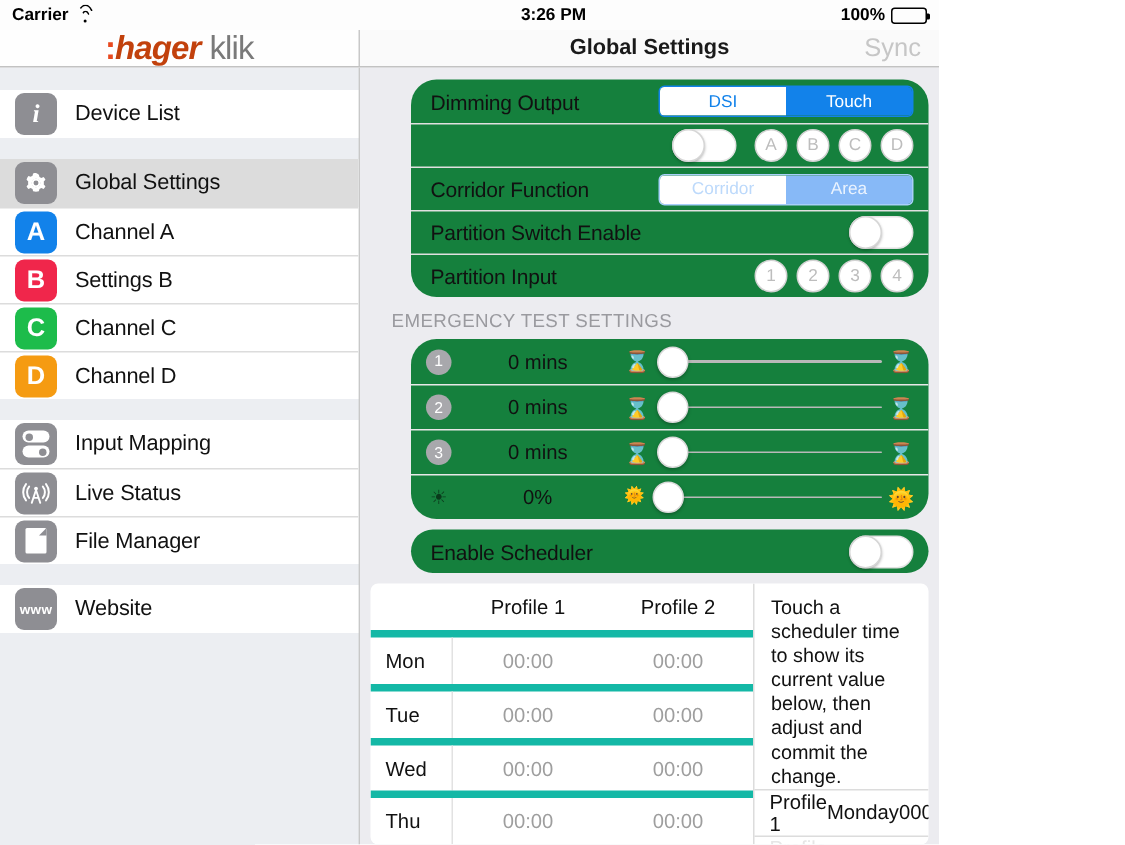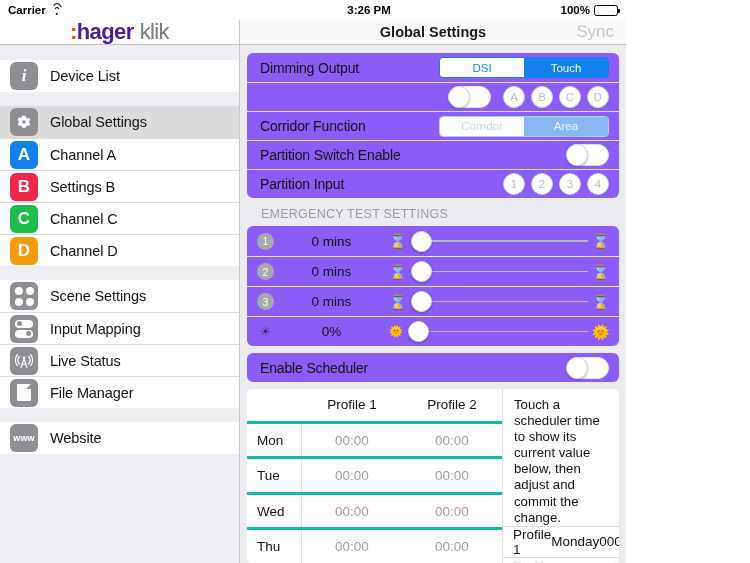--- a/index.html
+++ b/index.html
@@ -42,21 +42,21 @@
     position: relative;
   }
   .brand {
     width: 240px; flex: 0 0 240px; height: 100%;
     display: flex; align-items: center; justify-content: center;
     background: #fefefe;
     border-right: 1px solid #c8c8c8;
     font-size: 22px; letter-spacing: -0.6px;
   }
   .brand .colon { color: #e8491f; font-weight: bold; }
-  .brand .hager { color: #4c1d95; font-weight: bold; }
+  .brand .hager { color: #c2410c; font-weight: bold; font-style: italic; }
   .brand .klik { color: #7a7a7a; font-weight: normal; margin-left: 6px; }
   .nav-title {
     position: absolute; left: 240px; right: 0;
     text-align: center; font-size: 14.5px; font-weight: bold; color: #1a1a1a;
   }
   .nav-sync {
     position: absolute; right: 12px; font-size: 17px; color: #c6c6c6;
   }
 
   
@@ -121,22 +121,22 @@
   .ic-person .body { position:absolute; left:50%; bottom:0; transform:translateX(-50%); width:15px; height:9px; border-radius: 7.5px 7.5px 0 0; background:#fff; }
 
   
   .main {
     flex: 1 1 auto; background: #ececf0;
     padding: 8px 7px 0 7px;
     display: flex; flex-direction: column;
     overflow: hidden; min-width: 0;
   }
   .card {
-    background: #8b5cf6; border-radius: 6px;
-    overflow: hidden; flex: 0 0 auto;
+    background: #15803d; border-radius: 17px;
+    overflow: hidden; flex: 0 0 auto; margin-left: 27px;
   }
   .row {
     height: 29px; display: flex; align-items: center;
     padding: 0 10px 0 13px;
     border-top: 1px solid #e0e0e0;
     position: relative;
   }
   .card .row:first-child { border-top: none; }
   .row .rlabel { font-size: 14px; color: #111; letter-spacing: -0.15px; }
   .row .rspacer { flex: 1 1 auto; }
@@ -199,21 +199,21 @@
     width: 21px; height: 21px; border-radius: 50%;
     background: #fff; border: 1px solid #dadada;
     box-shadow: 0 1px 2.5px rgba(0,0,0,0.3);
   }
 
   
   .sched-gap { height: 7px; flex: 0 0 7px; }
   .sched-split { display: flex; gap: 0; flex: 1 1 auto; min-height: 0; margin-top: 7px; }
   .sched-card { background: #fff; border-radius: 5px; display: flex; overflow: hidden; flex: 1 1 auto; min-height: 0; }
   .tbl { width: 256px; flex: 0 0 256px; border-right: 1px solid #dcdcdc; display: flex; flex-direction: column; }
-  .tbl-row { display: flex; height: 41px; align-items: center; border-top: 3px solid #14b8a6; }
+  .tbl-row { display: flex; height: 41px; align-items: center; border-top: 5px solid #14b8a6; }
   .tbl-row.hdr { border-top: none; height: 37px; }
   .tbl-c0 { width: 55px; flex: 0 0 55px; padding-left: 10px; font-size: 13.5px; color: #111; border-right: 1px solid #e2e2e2; height: 100%; display:flex; align-items:center; }
   .tbl-row.hdr .tbl-c0 { border-right: none; }
   .tbl-c { flex: 1 1 50%; text-align: center; font-size: 13.5px; color: #9e9e9e; }
   .tbl-row.hdr .tbl-c { color: #111; }
   .rpanel { flex: 1 1 auto; display: flex; flex-direction: column; min-width: 0; }
   .hint { padding: 8px 9px 0 11px; font-size: 13.2px; line-height: 1.22; color: #111; }
   .rfill { flex: 1 1 auto; }
   .picker-row { display: flex; align-items: center; height: 31px; border-top: 1px solid #dcdcdc; font-size: 13.5px; color: #111; padding-left: 10px; }
   .picker-row.ghost { color: #e6e6e6; }
@@ -299,31 +299,20 @@
           <span class="side-ico letter ch-d">D</span>
           <span class="label">Channel D</span>
         </div>
       </div>
 
       <div class="side-gap"></div>
 
       <div class="side-group">
         <div class="side-item">
           <span class="side-ico">
-              <span class="ic-dots">
-                <i></i>
-                <i></i>
-                <i></i>
-                <i></i>
-              </span>
-            </span>
-          <span class="label">Scene Settings</span>
-        </div>
-        <div class="side-item">
-          <span class="side-ico">
               <span class="ic-toggles">
                 <i></i>
                 <i></i>
               </span>
             </span>
           <span class="label">Input Mapping</span>
         </div>
         <div class="side-item">
           <span class="side-ico">
             <svg width="20" height="20" viewBox="0 0 24 24" fill="none" stroke="#ffffff" stroke-width="1.6" stroke-linecap="round">

